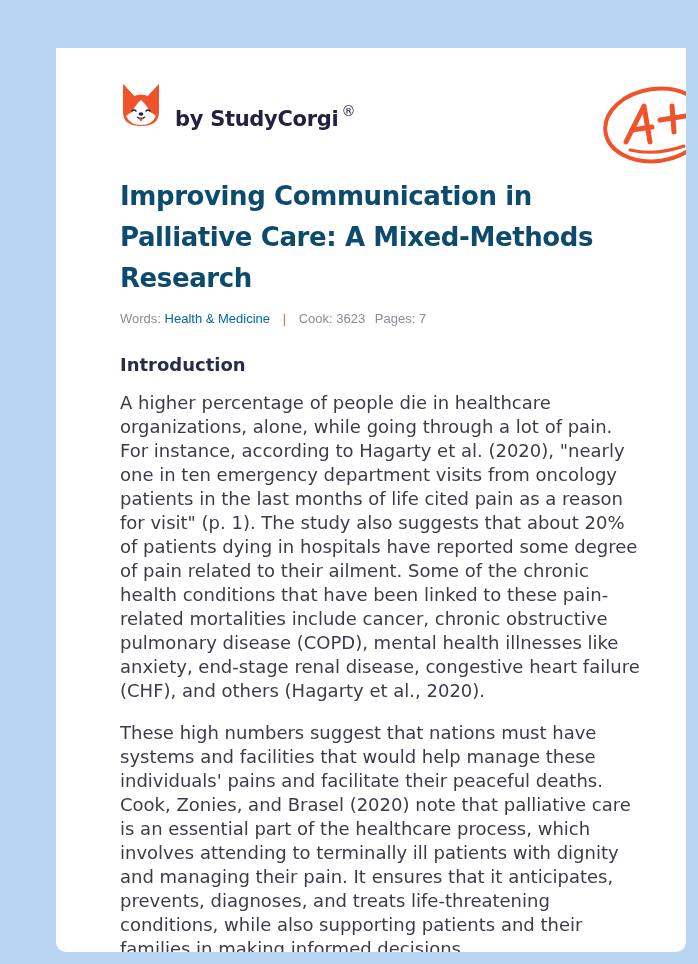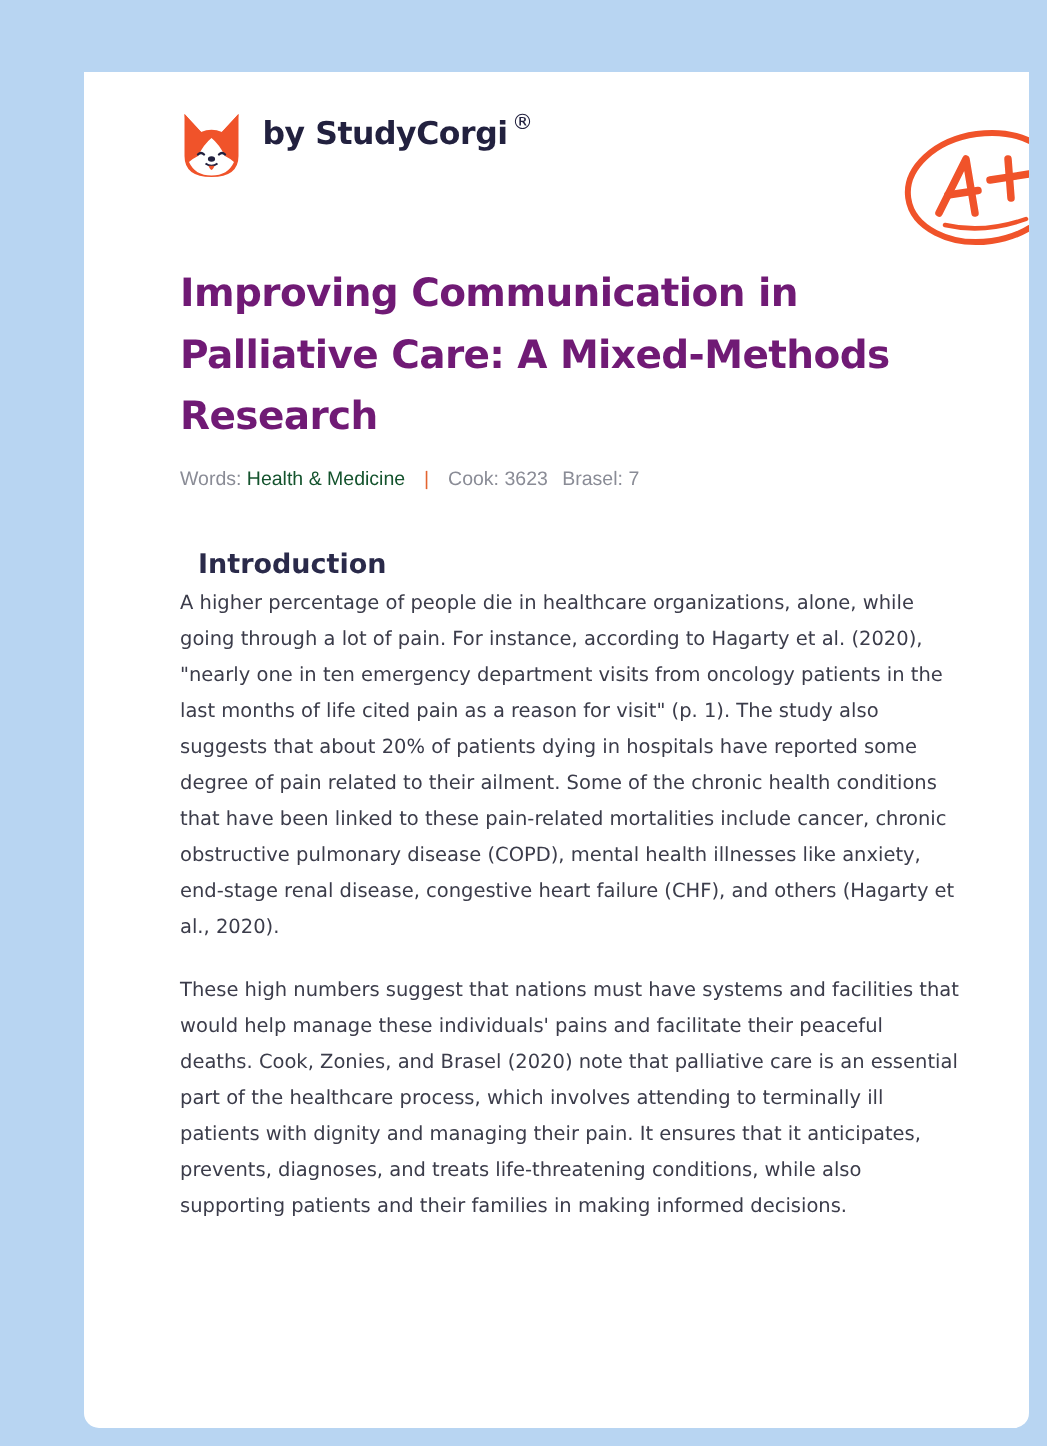--- a/index.html
+++ b/index.html
@@ -29,21 +29,21 @@
       left: 64px;
       top: 26px;
       width: 520px;
       height: 70px;
     }
     .logo {
       position: absolute;
       left: 0;
       top: 0;
       display: flex;
-      align-items: flex-start;
+      align-items: flex-end;
       height: 54px;
     }
     .logo-icon {
       width: 42px;
       height: 46px;
       display: inline-block;
     }
     .brand-text {
       margin-left: 13px;
       font-family: "DejaVu Sans", sans-serif;
@@ -72,62 +72,62 @@
     .title {
       position: absolute;
       left: 64px;
       top: 128px;
       width: 520px;
       margin: 0;
       font-family: "DejaVu Sans", sans-serif;
       font-weight: bold;
       font-size: 26px;
       line-height: 41px;
-      color: #701a75;
+      color: #0c4a6e;
       letter-spacing: -0.4px;
     }
     .meta {
       position: absolute;
       left: 64px;
       top: 263px;
       font-family: "Liberation Sans", sans-serif;
       font-size: 13px;
       color: #8a8c96;
       white-space: nowrap;
     }
     .meta .topic-value {
-      color: #14532d;
+      color: #0369a1;
     }
     .meta .sep {
       color: #e36430;
       margin: 0 9px;
     }
     .meta .pages {
       margin-left: 6px;
     }
     .section-heading {
       position: absolute;
       left: 64px;
       top: 306px;
-      margin: 12px;
+      margin: 0;
       font-family: "DejaVu Sans", sans-serif;
       font-weight: bold;
       font-size: 18px;
       color: #2a2a4a;
     }
     .body-text {
       position: absolute;
       left: 64px;
       top: 343px;
       width: 520px;
     }
     .body-text p {
       margin: 0 0 18px 0;
       font-family: "DejaVu Sans", sans-serif;
-      font-size: 13px;
+      font-size: 18px;
       line-height: 24px;
       color: #3b3c4a;
       letter-spacing: 0px;
     }
   </style>
 </head>
 <body>
 
 <div class="card">
 
@@ -174,21 +174,21 @@
   </div>
 
   <h1 class="title">Improving Communication in Palliative Care: A Mixed-Methods Research</h1>
 
   <div class="meta">
     <span>Words:</span>
     <span class="topic-value">Health &amp; Medicine</span>
     <span class="sep">|</span>
     <span>Cook:</span>
     <span>3623</span>
-    <span class="pages">Brasel:</span>
+    <span class="pages">Pages:</span>
     <span>7</span>
   </div>
 
   <h2 class="section-heading">Introduction</h2>
 
   <div class="body-text">
     <p>A higher percentage of people die in healthcare organizations, alone, while going through a lot of pain. For instance, according to Hagarty et al. (2020), "nearly one in ten emergency department visits from oncology patients in the last months of life cited pain as a reason for visit" (p. 1). The study also suggests that about 20% of patients dying in hospitals have reported some degree of pain related to their ailment. Some of the chronic health conditions that have been linked to these pain-related mortalities include cancer, chronic obstructive pulmonary disease (COPD), mental health illnesses like anxiety, end-stage renal disease, congestive heart failure (CHF), and others (Hagarty et al., 2020).</p>
     <p>These high numbers suggest that nations must have systems and facilities that would help manage these individuals' pains and facilitate their peaceful deaths. Cook, Zonies, and Brasel (2020) note that palliative care is an essential part of the healthcare process, which involves attending to terminally ill patients with dignity and managing their pain. It ensures that it anticipates, prevents, diagnoses, and treats life-threatening conditions, while also supporting patients and their families in making informed decisions.</p>
   </div>
 

